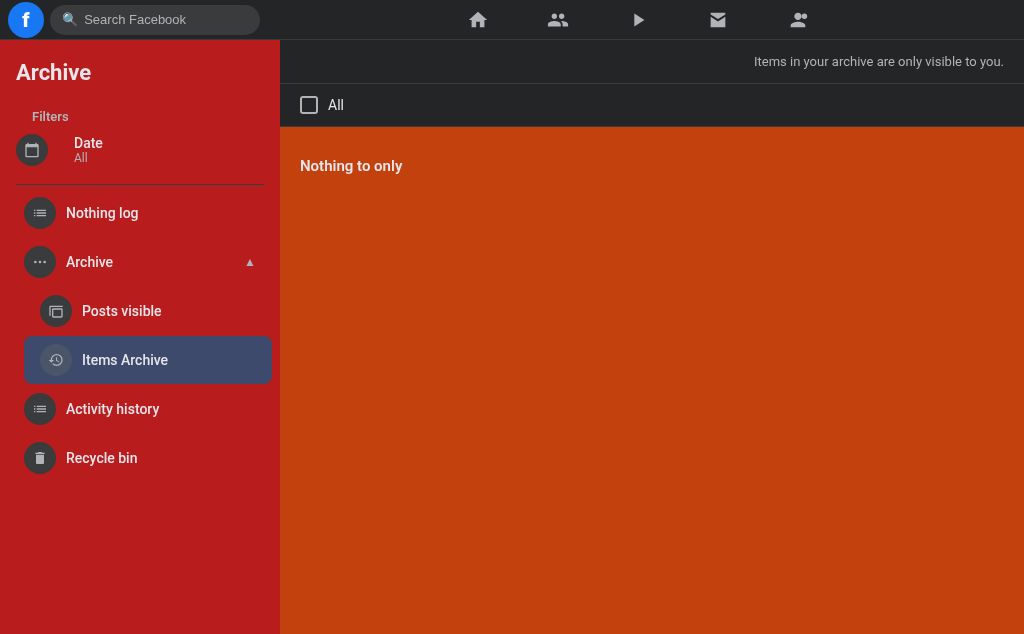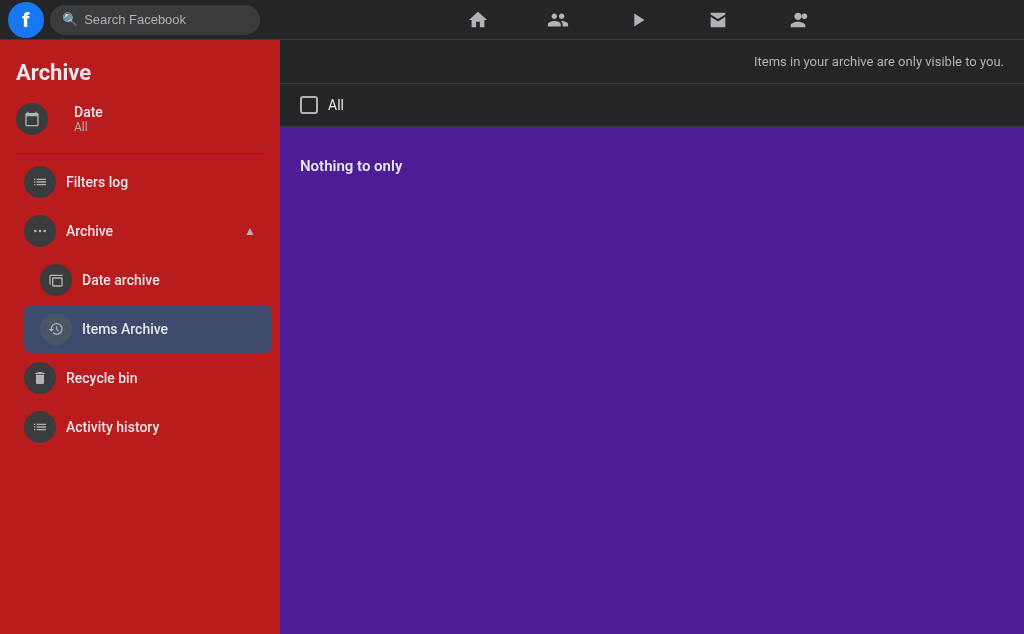--- a/index.html
+++ b/index.html
@@ -171,21 +171,21 @@
       border-radius: 50%;
       display: flex; align-items: center; justify-content: center;
       font-size: 14px; color: #b0b3b8;
     }
     .subitem.active .sub-icon { background: #4a5568; }
     .subitem .sub-label { font-size: 14px; font-weight: 500; }
 
     
     .main-content {
       flex: 1;
-      background: #4c1d95;
+      background: #c2410c;
       height: 100%;
       overflow-y: auto;
     }
     .archive-notice {
       background: #242526;
       padding: 14px 20px;
       font-size: 13px;
       color: #b0b3b8;
       text-align: right;
       border-bottom: 1px solid #3a3b3c;
@@ -253,20 +253,21 @@
     </div>
   </div>
 </nav>
 
 <div class="layout">
 
   <aside class="sidebar">
     <h1 class="sidebar-title">Archive</h1>
 
     <div class="filters-section">
+      <div class="sidebar-section-label">Filters</div>
       <div class="filter-row">
         <div class="filter-icon">
           <svg width="16" height="16" viewBox="0 0 24 24" fill="#b0b3b8">
               <path d="M20 3h-1V1h-2v2H7V1H5v2H4c-1.1 0-2 .9-2 2v16c0 1.1.9 2 2 2h16c1.1 0 2-.9 2-2V5c0-1.1-.9-2-2-2zm0 18H4V8h16v13z"></path>
             </svg>
         </div>
         <div class="filter-text">
           <div class="label">Date</div>
           <div class="sublabel">All</div>
         </div>
@@ -274,21 +275,21 @@
     </div>
 
     <hr class="divider">
 
     <div class="nav-item">
       <div class="nav-icon">
         <svg width="16" height="16" viewBox="0 0 24 24" fill="#b0b3b8">
             <path d="M3 13h2v-2H3v2zm0 4h2v-2H3v2zm0-8h2V7H3v2zm4 4h14v-2H7v2zm0 4h14v-2H7v2zM7 7v2h14V7H7z"></path>
           </svg>
       </div>
-      <span class="nav-label">Filters log</span>
+      <span class="nav-label">Nothing log</span>
     </div>
 
     <div class="archive-group">
       <div class="archive-header">
         <div class="nav-icon">
           <svg width="16" height="16" viewBox="0 0 24 24" fill="#b0b3b8">
               <circle cx="5" cy="12" r="2"></circle>
               <circle cx="12" cy="12" r="2"></circle>
               <circle cx="19" cy="12" r="2"></circle>
             </svg>
@@ -297,50 +298,50 @@
         <span class="chevron">▲</span>
       </div>
       <div class="archive-subitems">
 
         <div class="subitem">
           <div class="sub-icon">
             <svg width="16" height="16" viewBox="0 0 24 24" fill="#b0b3b8">
                 <path d="M4 6h18V4H4c-1.1 0-2 .9-2 2v13h2V6zm16 2H8c-1.1 0-2 .9-2 2v10c0 1.1.9 2 2 2h12c1.1 0 2-.9 2-2V10c0-1.1-.9-2-2-2zm0 12H8V10h12v10z"></path>
               </svg>
           </div>
-          <span class="sub-label">Date archive</span>
+          <span class="sub-label">Posts visible</span>
         </div>
 
         <div class="subitem active">
           <div class="sub-icon">
             <svg width="16" height="16" viewBox="0 0 24 24" fill="#b0b3b8">
                 <path d="M13 3a9 9 0 0 0-9 9H1l3.89 3.89.07.14L9 12H6c0-3.87 3.13-7 7-7s7 3.13 7 7-3.13 7-7 7c-1.93 0-3.68-.79-4.94-2.06l-1.42 1.42A8.954 8.954 0 0 0 13 21a9 9 0 0 0 0-18zm-1 5v5l4.28 2.54.72-1.21-3.5-2.08V8H12z"></path>
               </svg>
           </div>
           <span class="sub-label">Items Archive</span>
         </div>
       </div>
     </div>
 
     <div class="nav-item">
       <div class="nav-icon">
         <svg width="16" height="16" viewBox="0 0 24 24" fill="#b0b3b8">
-            <path d="M6 19c0 1.1.9 2 2 2h8c1.1 0 2-.9 2-2V7H6v12zM19 4h-3.5l-1-1h-5l-1 1H5v2h14V4z"></path>
+            <path d="M3 13h2v-2H3v2zm0 4h2v-2H3v2zm0-8h2V7H3v2zm4 4h14v-2H7v2zm0 4h14v-2H7v2zM7 7v2h14V7H7z"></path>
           </svg>
       </div>
-      <span class="nav-label">Recycle bin</span>
+      <span class="nav-label">Activity history</span>
     </div>
 
     <div class="nav-item">
       <div class="nav-icon">
         <svg width="16" height="16" viewBox="0 0 24 24" fill="#b0b3b8">
-            <path d="M3 13h2v-2H3v2zm0 4h2v-2H3v2zm0-8h2V7H3v2zm4 4h14v-2H7v2zm0 4h14v-2H7v2zM7 7v2h14V7H7z"></path>
+            <path d="M6 19c0 1.1.9 2 2 2h8c1.1 0 2-.9 2-2V7H6v12zM19 4h-3.5l-1-1h-5l-1 1H5v2h14V4z"></path>
           </svg>
       </div>
-      <span class="nav-label">Activity history</span>
+      <span class="nav-label">Recycle bin</span>
     </div>
   </aside>
 
   <main class="main-content">
     <div class="archive-notice">Items in your archive are only visible to you.</div>
     <div class="filter-bar">
       <div class="checkbox-all"></div>
       <span class="all-label">All</span>
     </div>
     <div class="nothing-to-show">Nothing to only</div>

